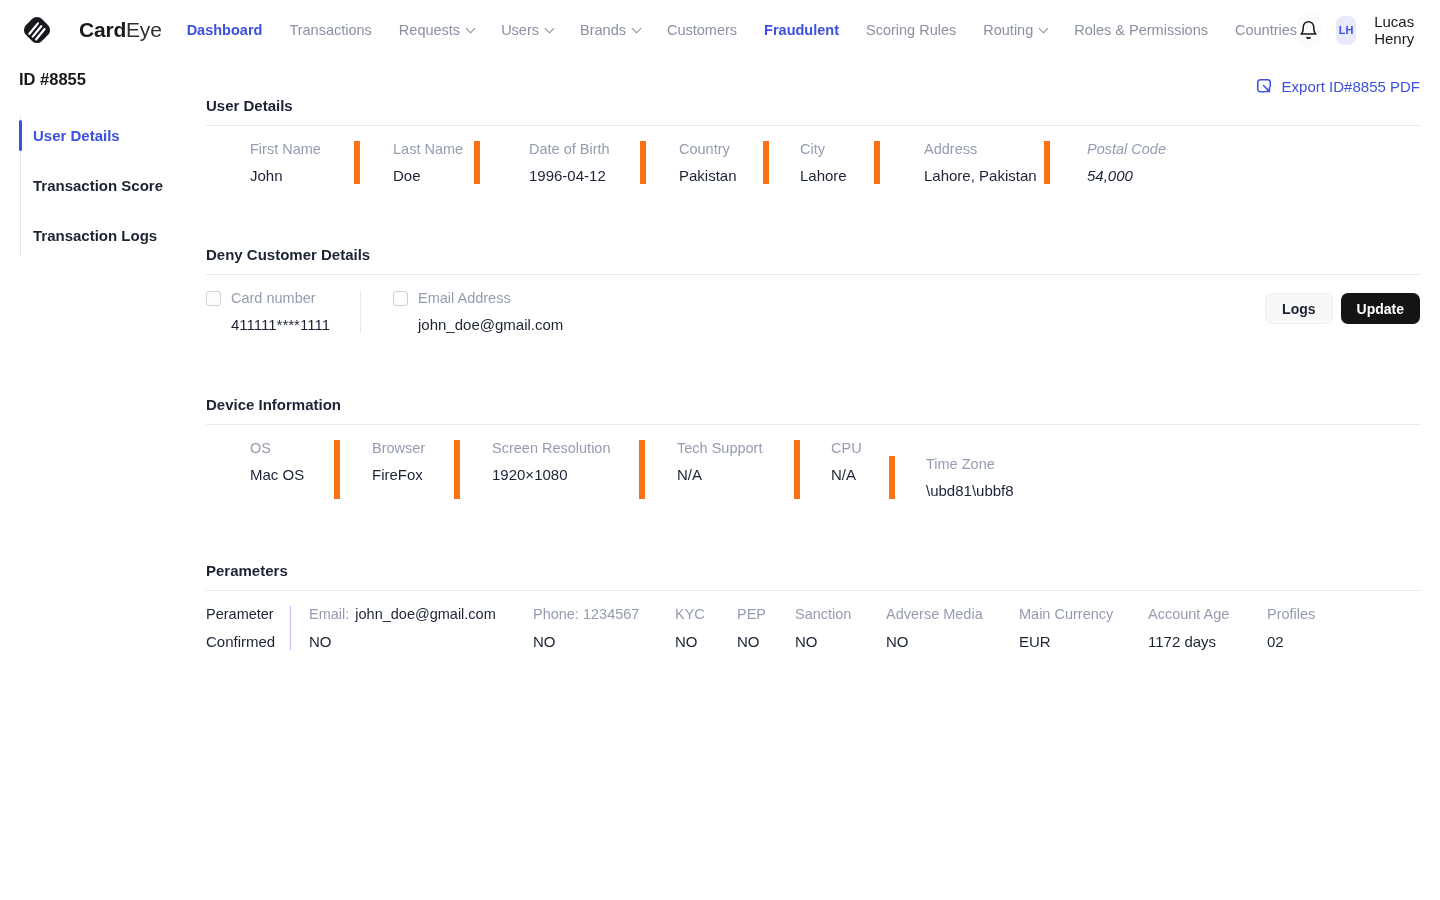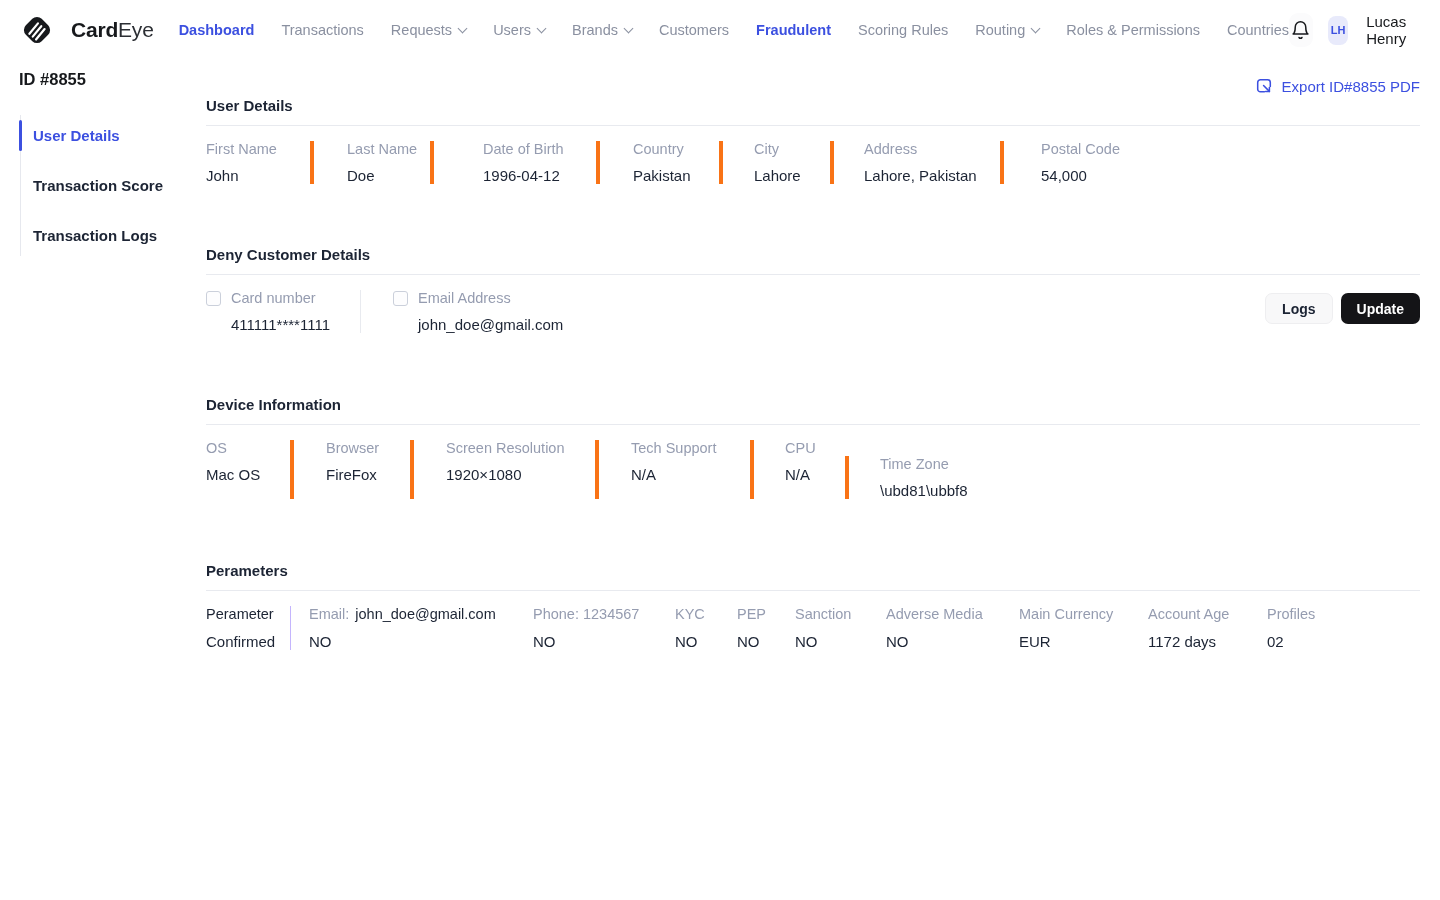--- a/index.html
+++ b/index.html
@@ -6,21 +6,21 @@
   html, body { width: 1440px; height: 900px; }
   body {
     background: #ffffff;
     font-family: "Liberation Sans", sans-serif;
     color: #1C2434;
     overflow: hidden;
   }
 
   
   .navbar { display: flex; align-items: center; height: 60px; padding: 0 22px 0 18px; background: #fff; }
-  .brand { display: flex; align-items: center; gap: 15px; cursor: pointer; }
+  .brand { display: flex; align-items: center; gap: 23px; cursor: pointer; }
   .brand-logo { width: 38px; height: 38px; display: block; }
   .brand-text { font-size: 21px; letter-spacing: -0.2px; }
   .brand-text .b1 { font-weight: 700; color: #17191c; }
   .brand-text .b2 { font-weight: 400; color: #2b2e33; }
 
   .nav-links { display: flex; align-items: center; margin-left: 25px; gap: 27px; }
   .nav-link { display: flex; align-items: center; gap: 7px; font-size: 14.5px; font-weight: 500; color: #8A90A0; text-decoration: none; cursor: pointer; white-space: nowrap; }
   .nav-link.active { color: #3C50E0; font-weight: 700; }
   .chev { width: 7px; height: 7px; border-right: 1.7px solid #8A90A0; border-bottom: 1.7px solid #8A90A0; transform: rotate(45deg); margin-top: -4px; display: inline-block; }
 
@@ -37,33 +37,33 @@
   .side-item { position: relative; padding: 12px 0 12px 12px; margin-bottom: 9px; font-size: 15px; font-weight: 600; color: #1C2434; cursor: pointer; }
   .side-item.active { color: #3C50E0; }
   .side-item.active::before { content: ""; position: absolute; left: -2px; top: 5px; bottom: 5px; width: 3px; border-radius: 2px; background: #3C50E0; }
 
   .main { flex: 1; min-width: 0; }
   .export-row { display: flex; justify-content: flex-end; align-items: center; padding-top: 15px; height: 37px; }
   .export-link { display: flex; align-items: center; gap: 9px; color: #3C50E0; font-size: 15px; font-weight: 500; text-decoration: none; cursor: pointer; }
 
   .section-title { font-size: 15px; font-weight: 700; color: #1C2434; padding-bottom: 11px; border-bottom: 1px solid #E8EAEF; }
   .fields-row { display: flex; padding-top: 15px; }
-  .field { border-left: 4px solid #f97316; }
-  .field:first-child { border-left: none; }
+  .field { border-left: 6px solid #f97316; }
+  .field:first-child { border-left: none; margin-left: 44px; }
   .field-label { font-size: 14.5px; color: #959CB0; padding-bottom: 10px; white-space: nowrap; }
   .field-value { font-size: 15px; color: #1C2434; white-space: nowrap; }
 
   
   .ud .field:nth-child(1) { width: 104px; }
   .ud .field:nth-child(2) { width: 120px; padding-left: 33px; }
   .ud .field:nth-child(3) { width: 166px; padding-left: 49px; }
   .ud .field:nth-child(4) { width: 123px; padding-left: 33px; }
   .ud .field:nth-child(5) { width: 111px; padding-left: 31px; }
-  .ud .field:nth-child(6) { width: 170px; padding-left: 30px; }
-  .ud .field:nth-child(7) { flex: 1; padding-left: 37px; }
+  .ud .field:nth-child(6) { width: 170px; padding-left: 44px; }
+  .ud .field:nth-child(7) { flex: 1; padding-left: 37px; font-style: italic; }
 
   
   .section-deny { margin-top: 62px; }
   .deny-row { display: flex; padding-top: 15px; align-items: flex-start; }
   .deny-field { border-left: 1px solid #E8EAEF; }
   .deny-field:first-child { border-left: none; }
   .deny .deny-field:nth-child(1) { width: 154px; }
   .deny .deny-field:nth-child(2) { width: 185px; padding-left: 32px; }
   .deny .deny-field:nth-child(3) { width: 220px; padding-left: 33px; }
   .deny-label-row { display: flex; align-items: center; gap: 10px; padding-bottom: 10px; }

